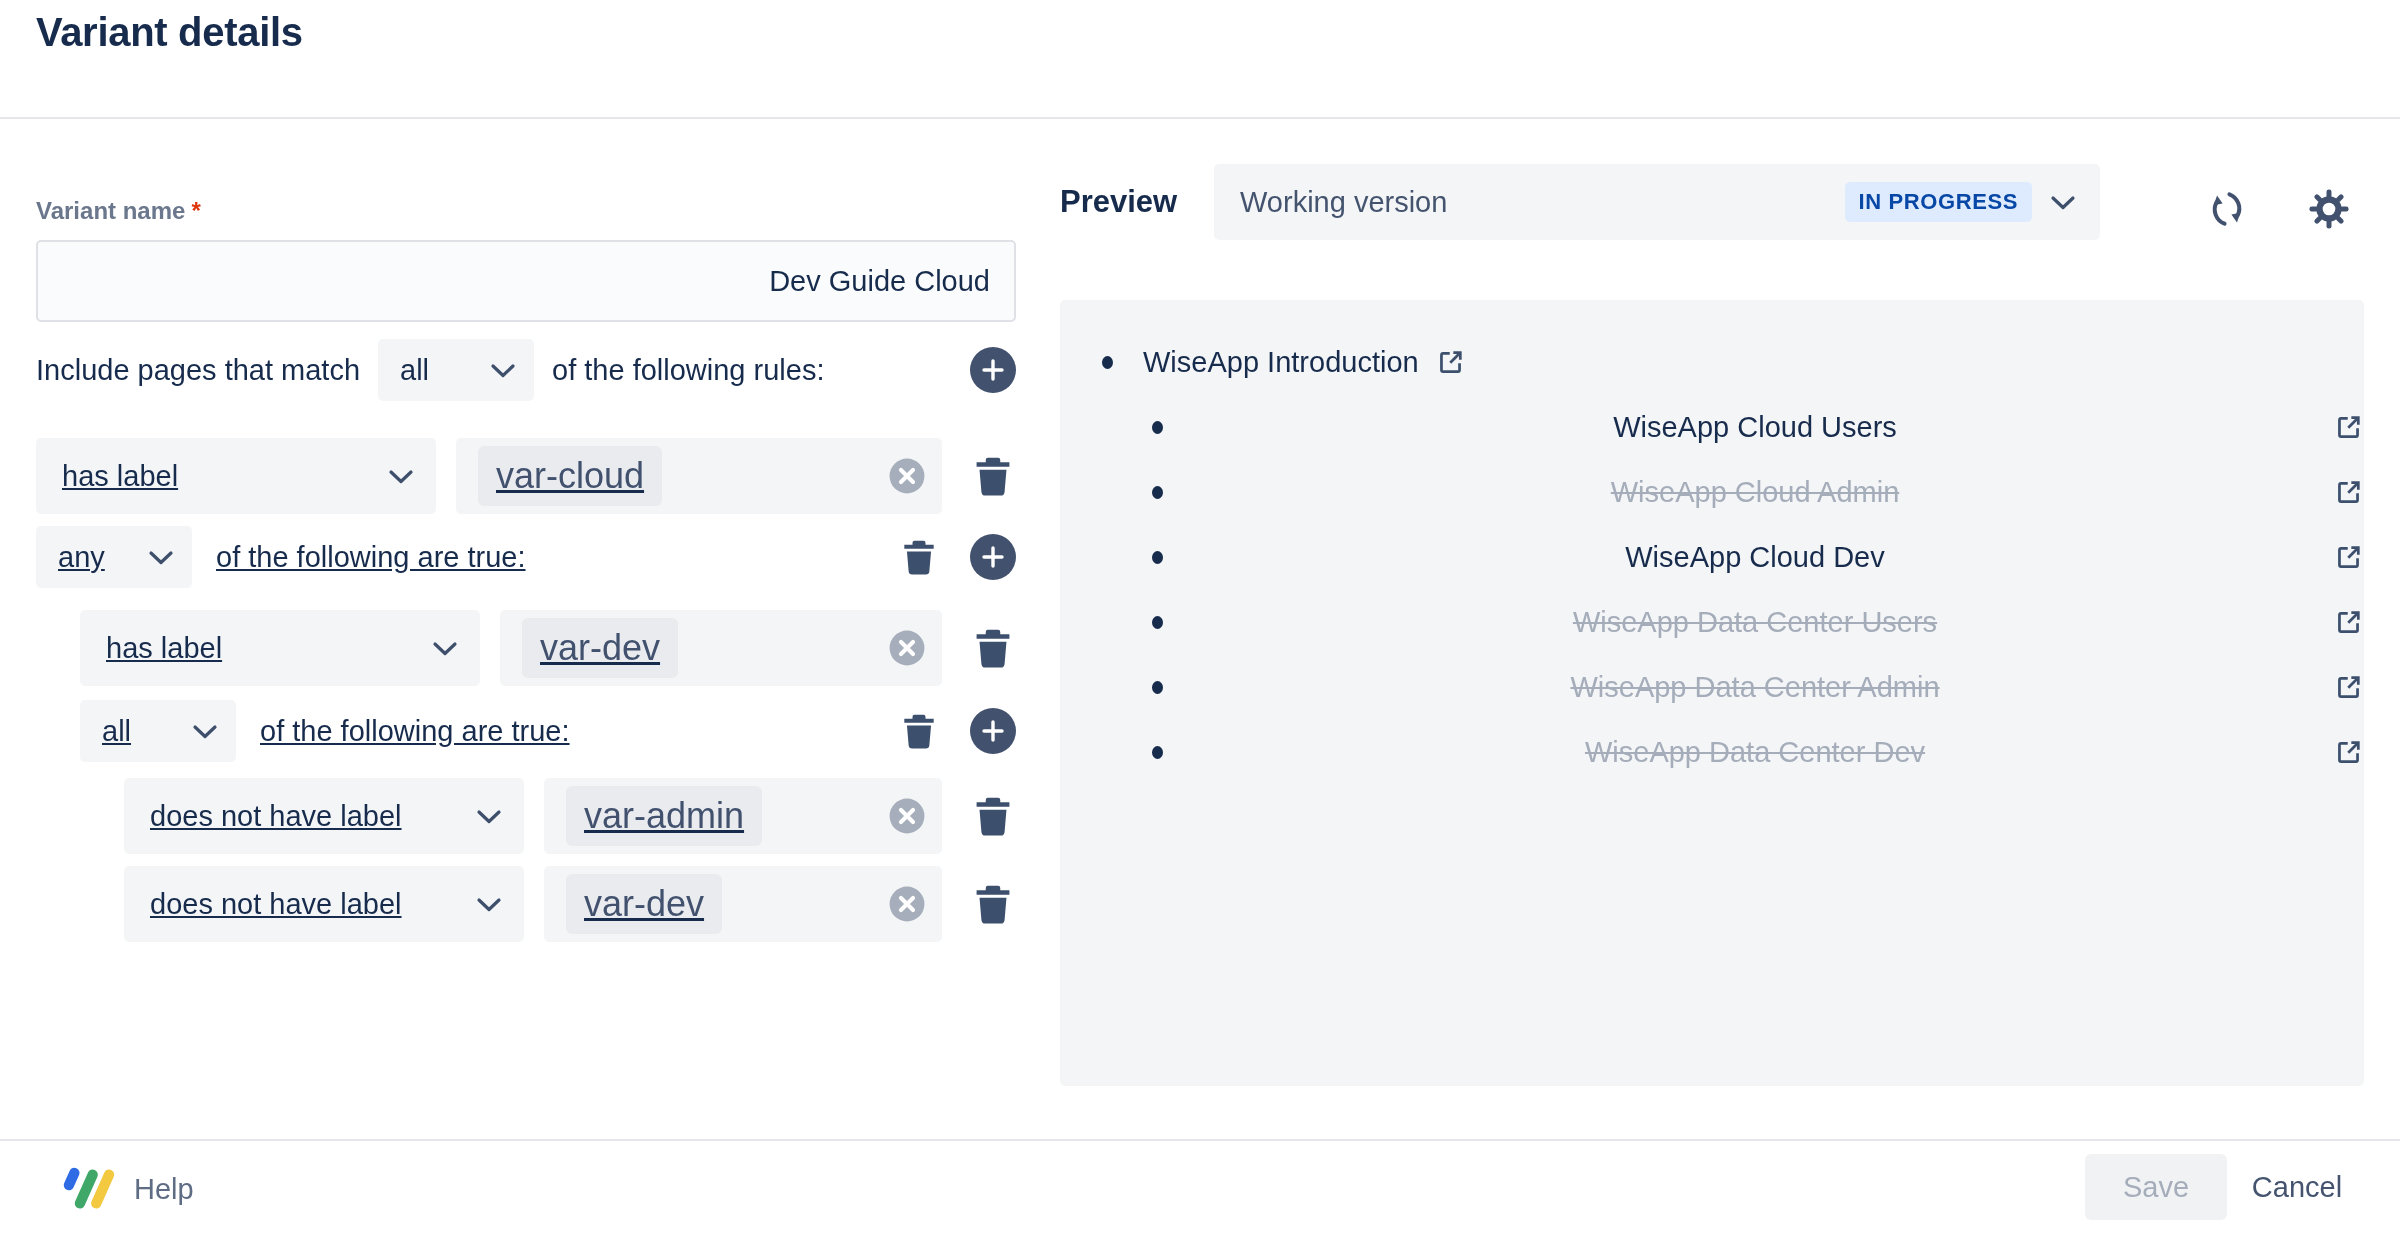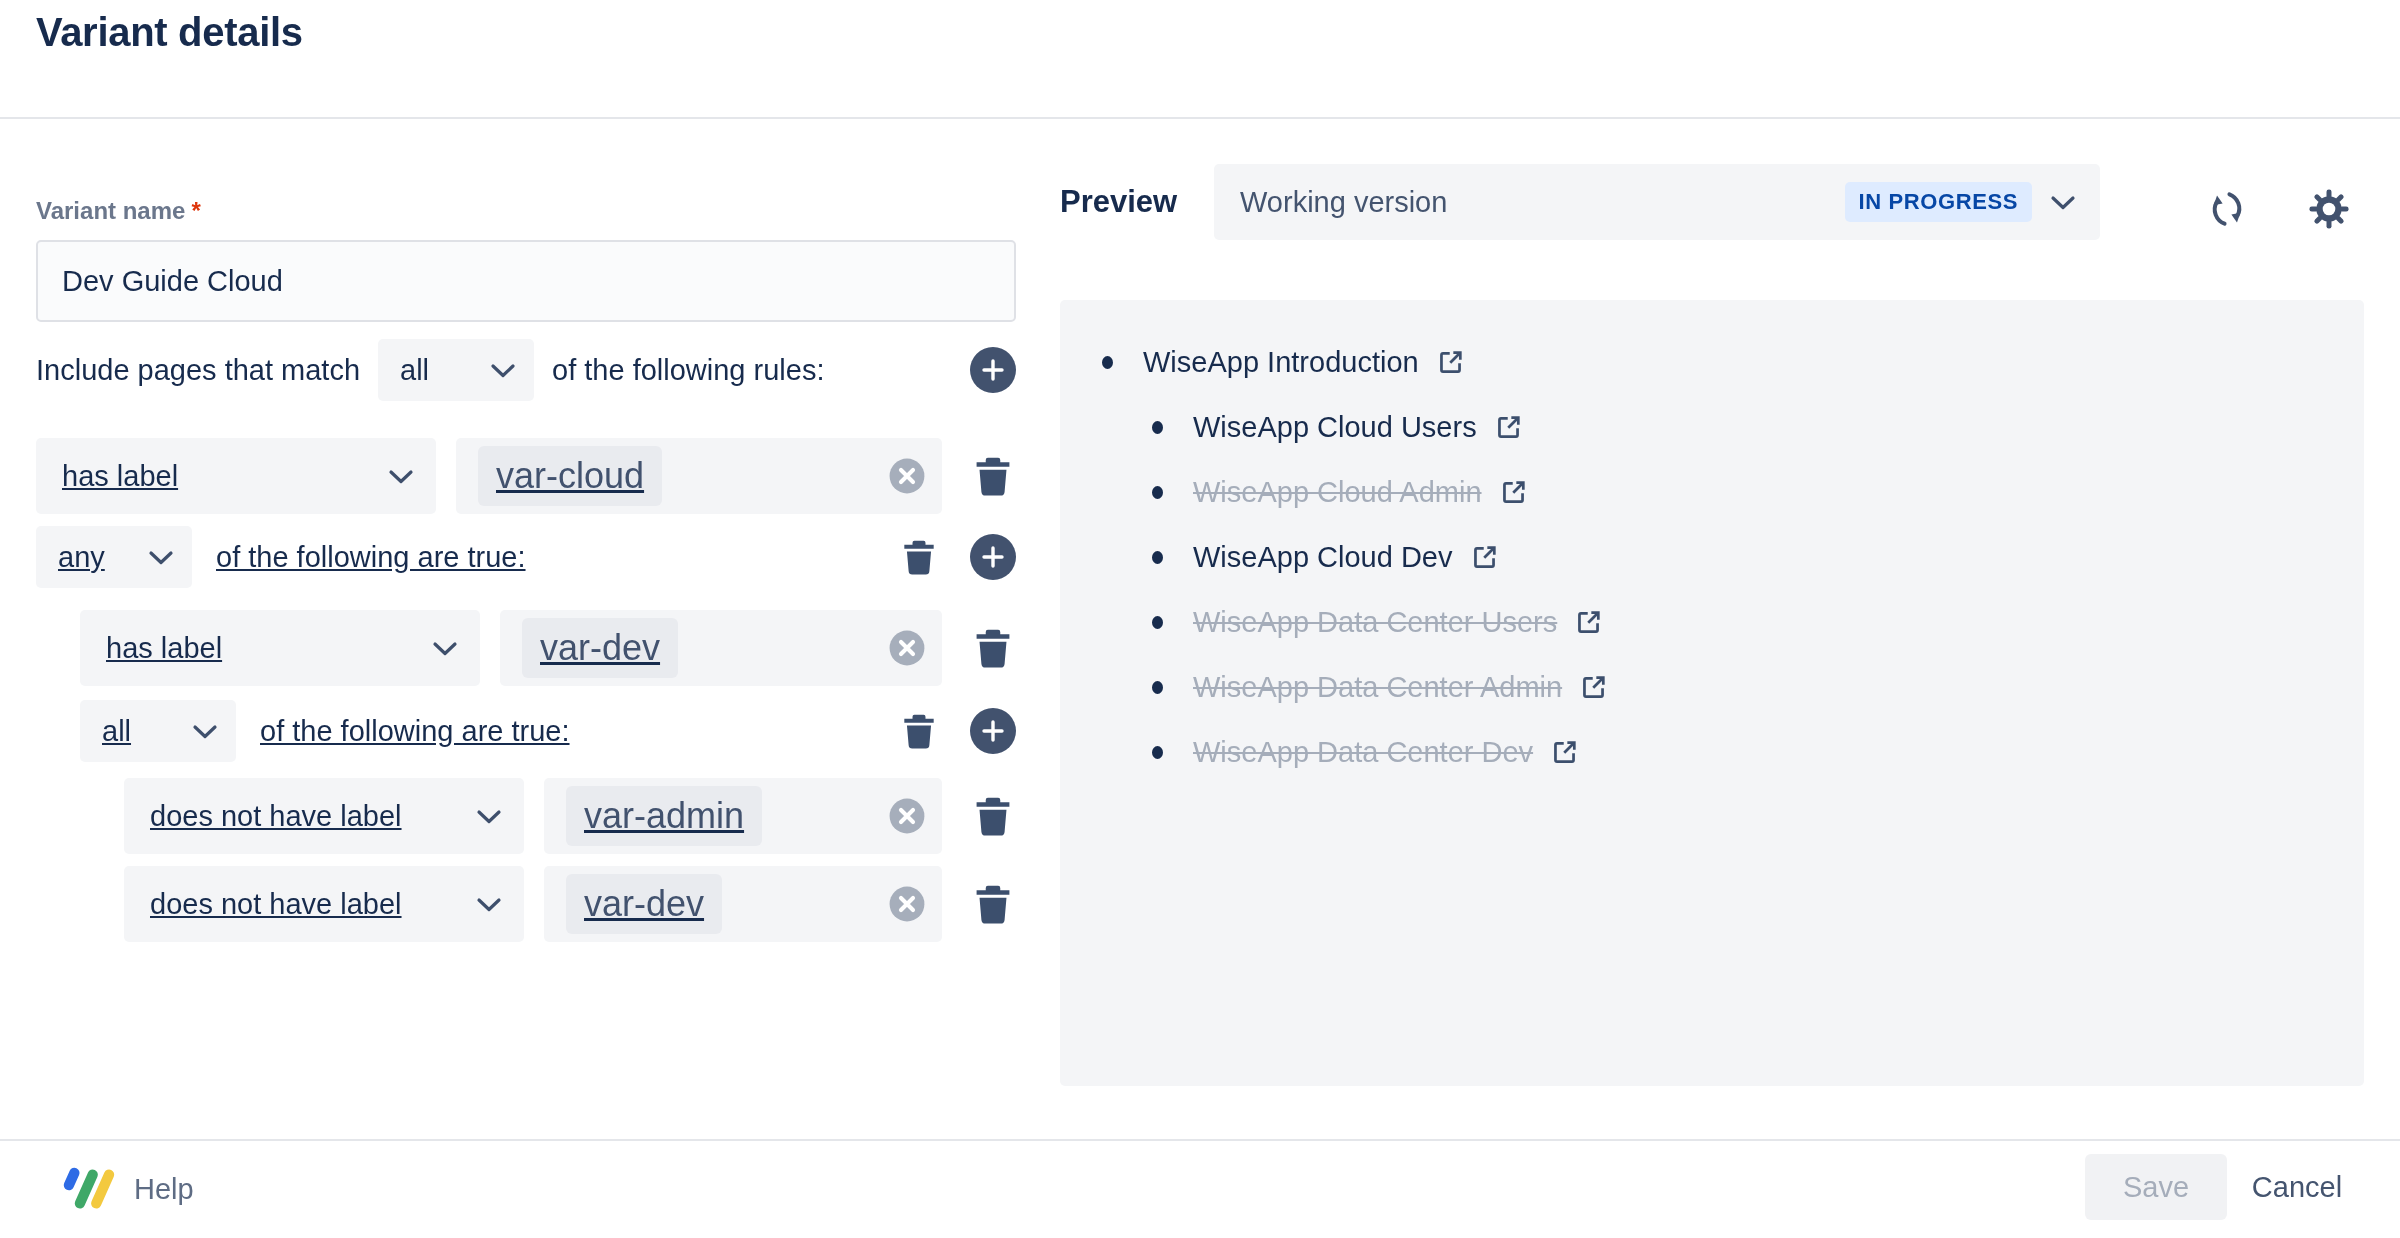--- a/index.html
+++ b/index.html
@@ -11,21 +11,21 @@
               letter-spacing:-.3px;color:#172B4D;margin:0;}
   .header-divider{position:absolute;left:0;right:0;top:117px;height:2px;background:#E4E6EA;}
 
   
   .left-pane{position:absolute;left:36px;top:196px;width:980px;}
   .field-label{font-size:24px;font-weight:700;color:#6B778C;line-height:30px;}
   .req{color:#DE350B;margin-left:6px;}
   .text-input{box-sizing:border-box;display:block;width:980px;height:82px;margin-top:14px;
               border:2px solid #DFE1E6;border-radius:5px;background:#FAFBFC;
               font-family:"Liberation Sans",sans-serif;font-size:29px;color:#172B4D;
-              padding:6px 24px;outline:none;}
+              padding:6px 24px;outline:none;text-align:right;}
   .rules-label{margin-top:52px;}
 
   .intro-row{display:flex;align-items:center;height:64px;margin-top:16px;}
   .rule-text{font-size:29px;color:#172B4D;white-space:nowrap;}
   .spacer{flex:1;}
 
   .select{box-sizing:border-box;display:flex;align-items:center;background:#F4F5F7;
           border-radius:5px;cursor:pointer;}
   .select .sel-txt{font-size:29px;color:#172B4D;}
   .select.small{width:156px;height:62px;padding:0 18px 0 22px;justify-content:space-between;}
@@ -63,21 +63,21 @@
   .badge{margin-left:auto;background:#DEEBFF;color:#0747A6;font-size:22px;font-weight:700;
          letter-spacing:.6px;padding:7px 14px;border-radius:5px;}
   .version-select .chev{margin-left:18px;}
   .round-icon-btn{position:absolute;background:none;border:none;padding:0;cursor:pointer;}
   .refresh-btn{left:2206px;top:188px;}
   .gear-btn{left:2306px;top:186px;}
 
   .preview-panel{position:absolute;left:1060px;top:300px;width:1304px;height:786px;
                  background:#F4F5F7;border-radius:5px;box-sizing:border-box;padding:30px 0 0 42px;}
   .pv-item{display:flex;align-items:center;height:65px;}
-  .pv-item.lvl2{padding-left:50px;}
+  .pv-item.lvl2{padding-left:50px;justify-content:space-between;}
   .bullet{width:11px;height:13px;border-radius:50%;background:#172B4D;margin-right:30px;flex:none;}
   .pv-label{font-size:29px;color:#172B4D;}
   .pv-item .ext{margin-left:16px;display:flex;}
   .pv-item.struck .pv-label{color:#A5ADBA;text-decoration:line-through;text-decoration-thickness:2px;}
 
   
   .footer-divider{position:absolute;left:0;right:0;top:1139px;height:2px;background:#E4E6EA;}
   .help-btn{position:absolute;left:58px;top:1160px;display:flex;align-items:center;
             background:none;border:none;padding:0;cursor:pointer;}
   .help-txt{font-size:29px;color:#5E6C84;}

